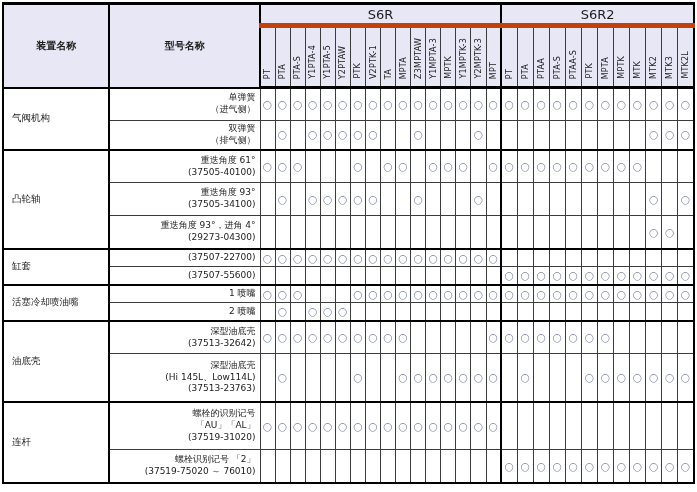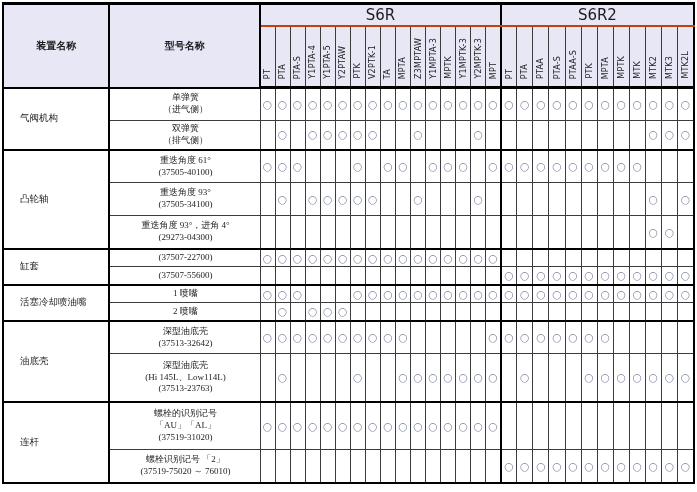--- a/index.html
+++ b/index.html
@@ -22,23 +22,23 @@
     padding: 0;
     overflow: hidden;
   }
   thead th { background: var(--header-bg, #e7e7f6); font-weight: normal; }
   .th-main {
     font-size: 10px; font-weight: bold;
     text-align: center; vertical-align: middle;
     border-right: 2px solid #000;
   }
   .group-th {
-    font-size: 15px; height: 22px;
+    font-size: 13px; height: 22px;
     text-align: center; vertical-align: middle;
-    border-bottom: 2px solid #c2410c;
+    border-bottom: 5px solid #c2410c;
   }
   .col-th {
     height: 62px;
     text-align: center;
     vertical-align: bottom;
     padding-bottom: 3px;
   }
   .vtext {
     display: inline-block;
     writing-mode: vertical-rl;
@@ -47,29 +47,28 @@
     letter-spacing: 0.2px;
     white-space: nowrap;
   }
   thead tr.cols-row th { border-bottom: 3px solid #000; }
   .series-end { border-right: 2px solid #000 !important; }
   tbody tr.group-first th, tbody tr.group-first td { border-top: 2px solid #000; }
   .device-cell {
     background: #fff;
     font-size: 9.5px; font-weight: normal;
     text-align: left; vertical-align: middle;
-    padding: 2px 2px 2px 16px;
+    padding: 2px 2px 2px 8px;
     border-right: 2px solid #000;
   }
   .model-cell {
     font-size: 9px;
-    text-align: center; vertical-align: middle;
+    text-align: right; vertical-align: middle;
     padding: 2px 4px 2px 5px;
     line-height: 1.32;
-    font-family: Liberation Serif, serif;
   }
   .model-line { white-space: nowrap; }
   .mark-cell {
     text-align: center; vertical-align: middle;
     font-size: 11px;
     line-height: 1;
   }
   .mark { color: var(--mark-color, #7b86a2); }
 </style>
 </head>

